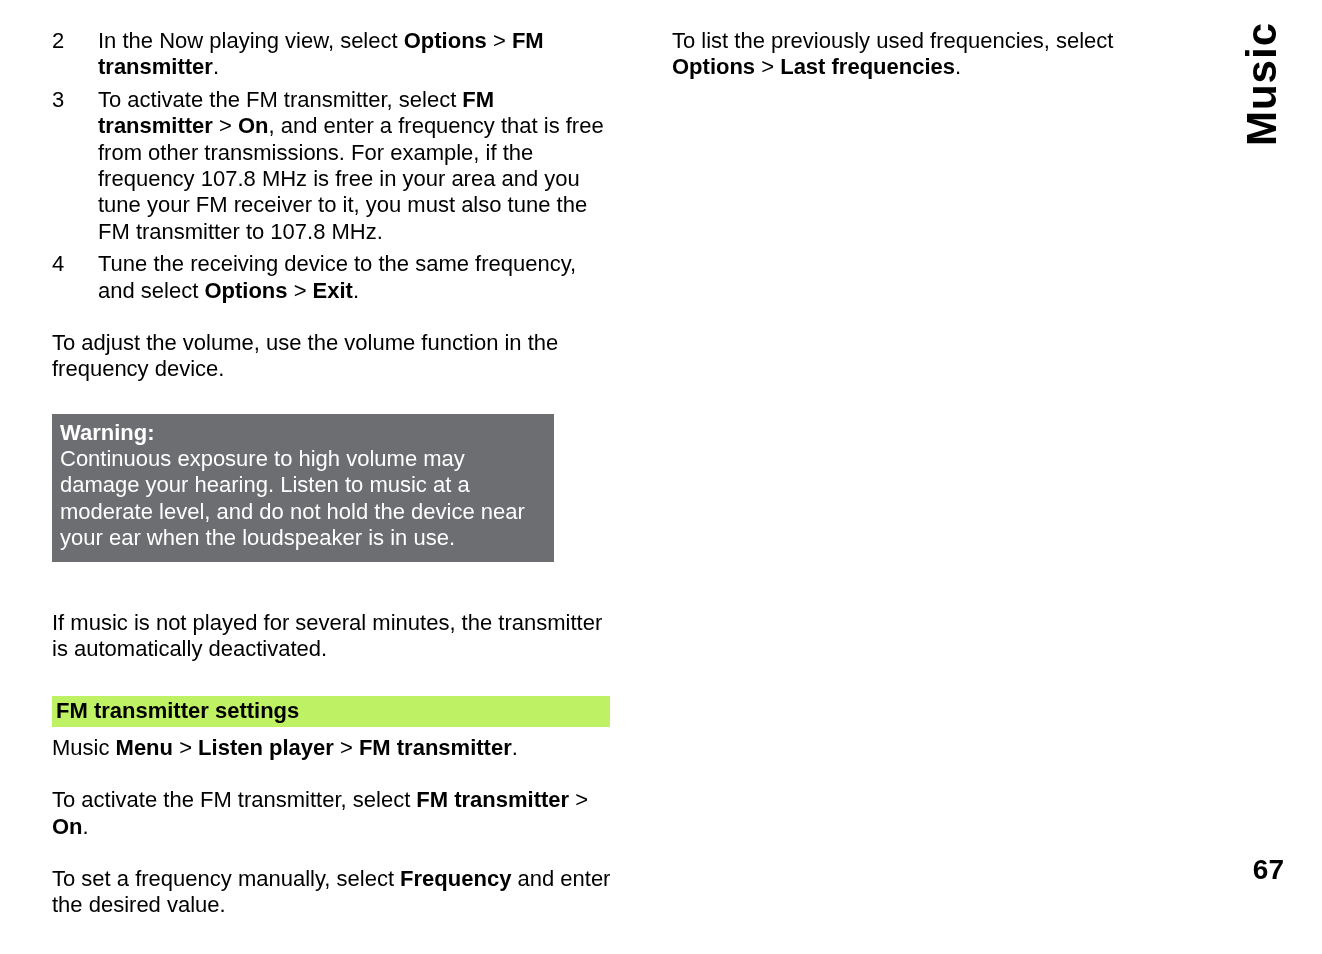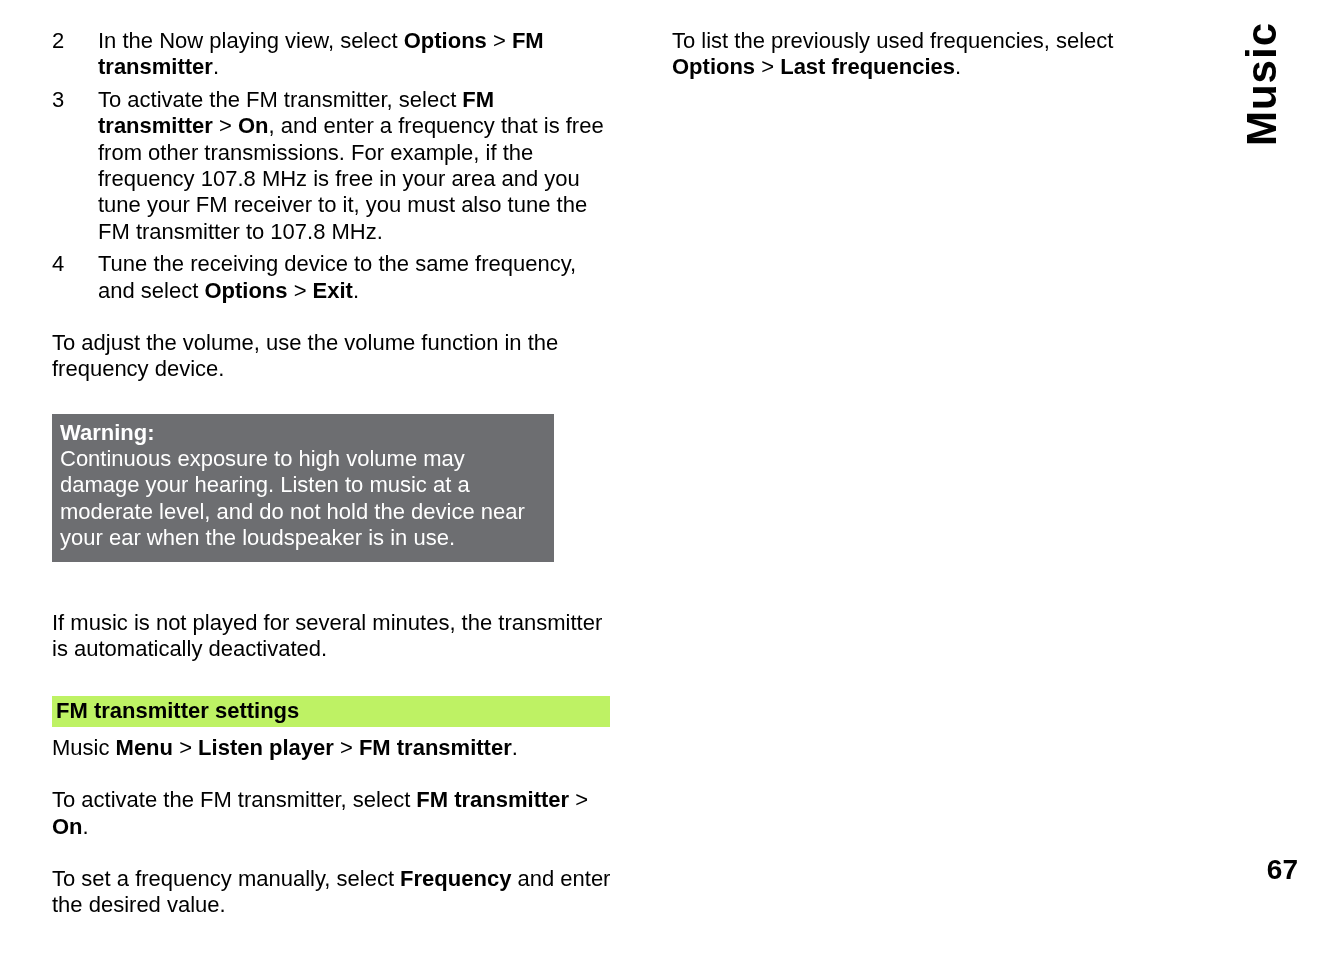--- a/index.html
+++ b/index.html
@@ -71,21 +71,21 @@
     font-size: 42px;
     font-weight: 700;
     writing-mode: vertical-rl;
     transform: rotate(180deg);
     letter-spacing: 1px;
     font-family: Arial, "Segoe UI", sans-serif;
   }
 
   .page-number {
     position: absolute;
-    right: 24px;
+    right: 38px;
     bottom: 68px;
     font-size: 28px;
     font-weight: 700;
     color: #000;
   }
 </style>
 </head>
 <body>
 
 <div class="page">

